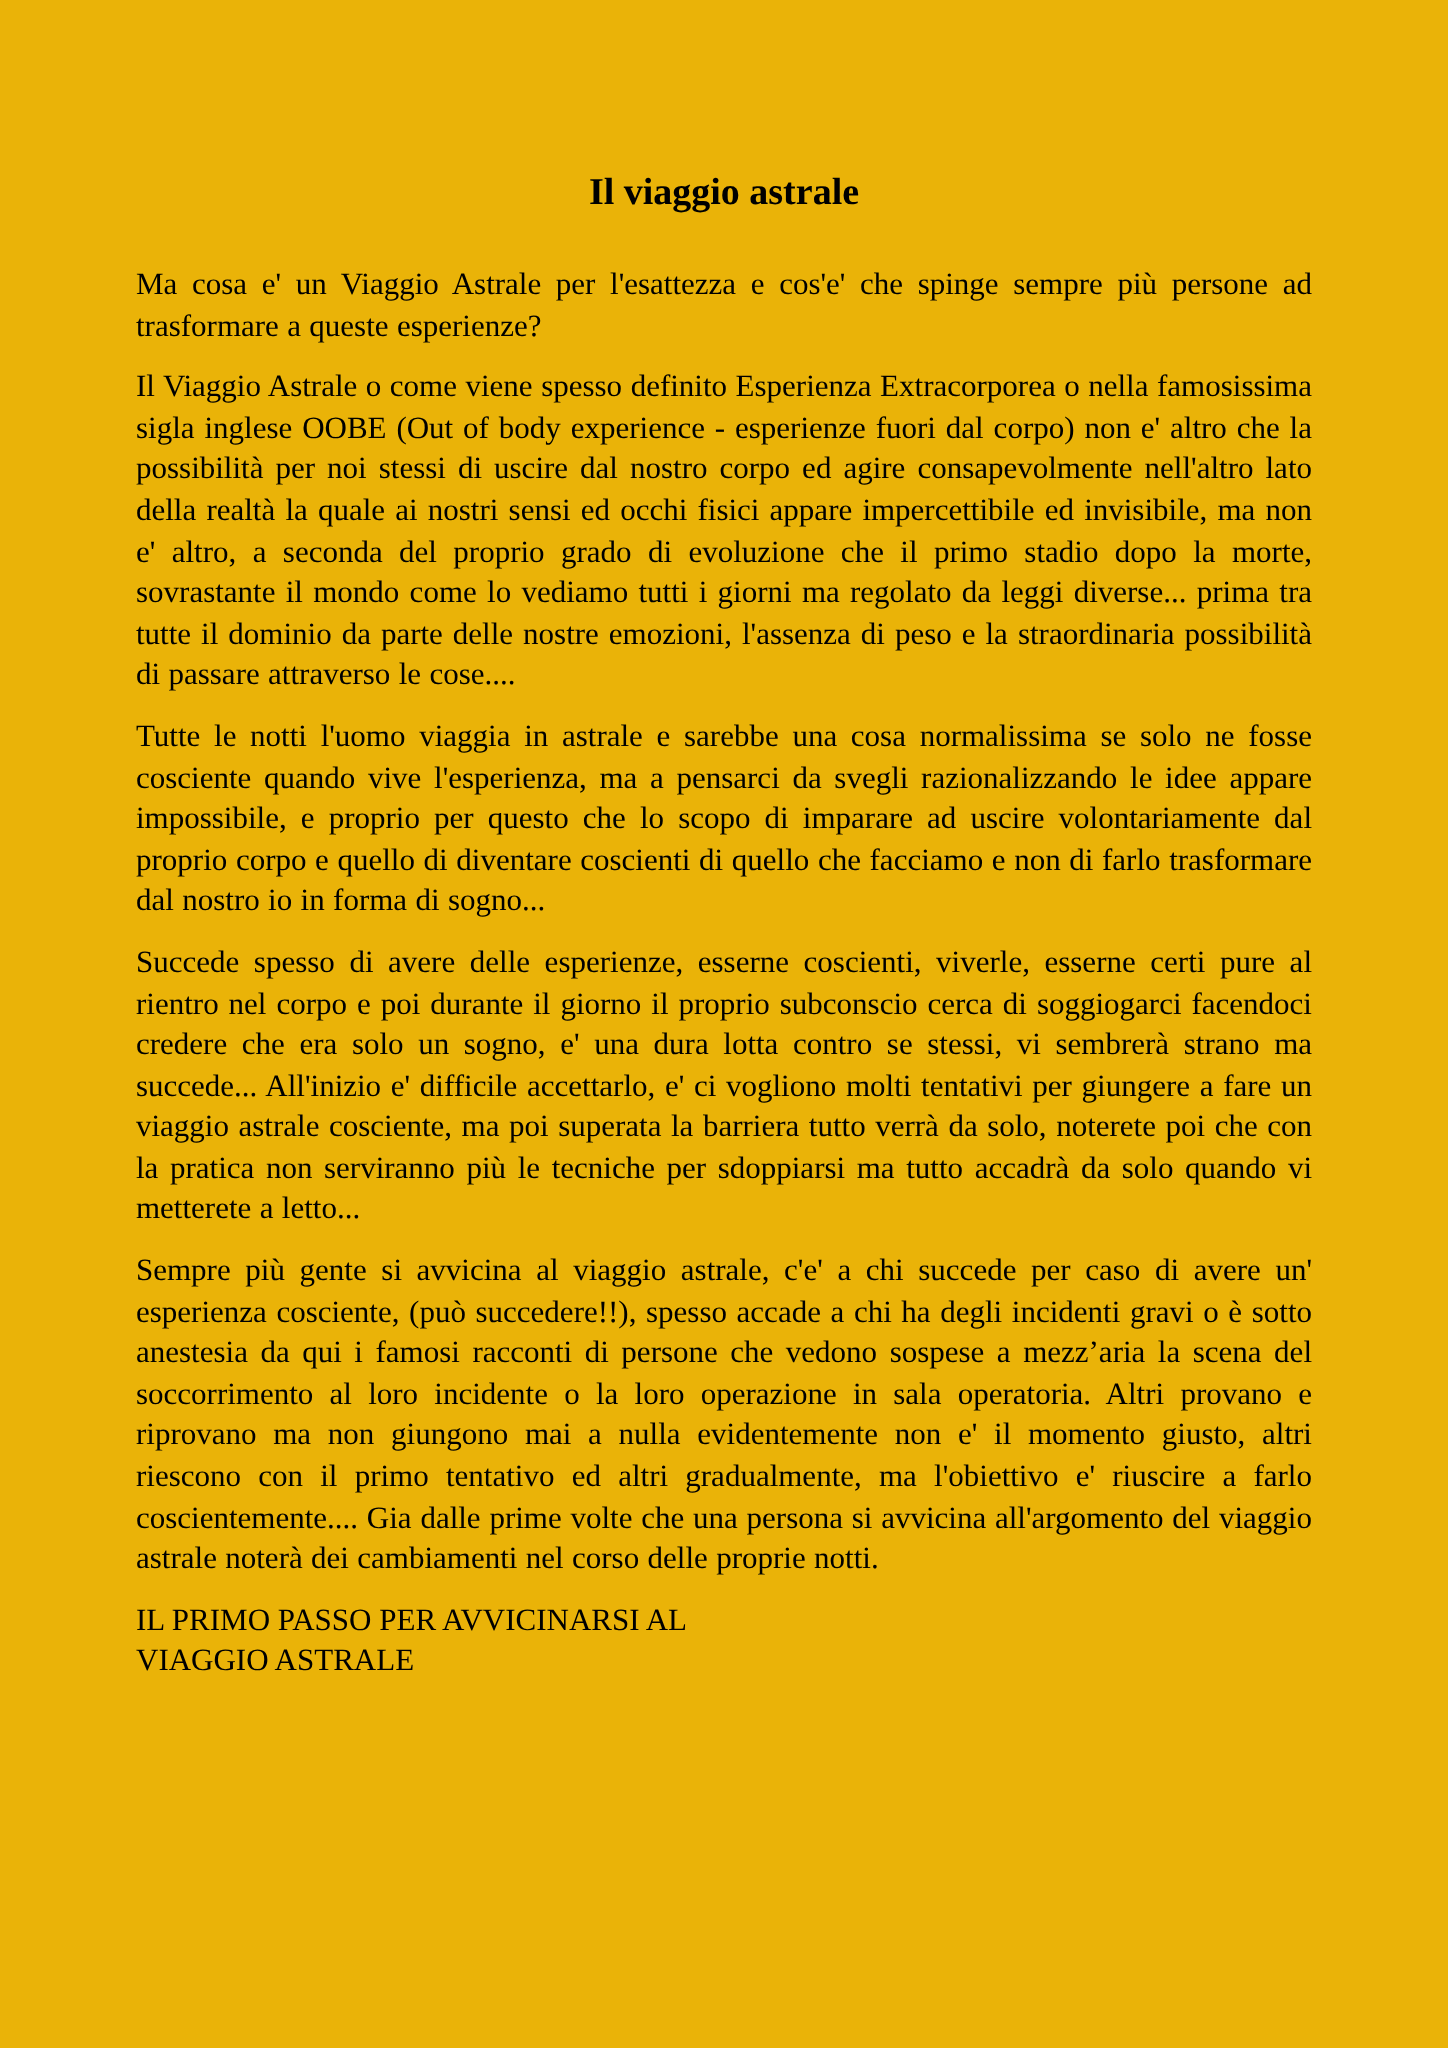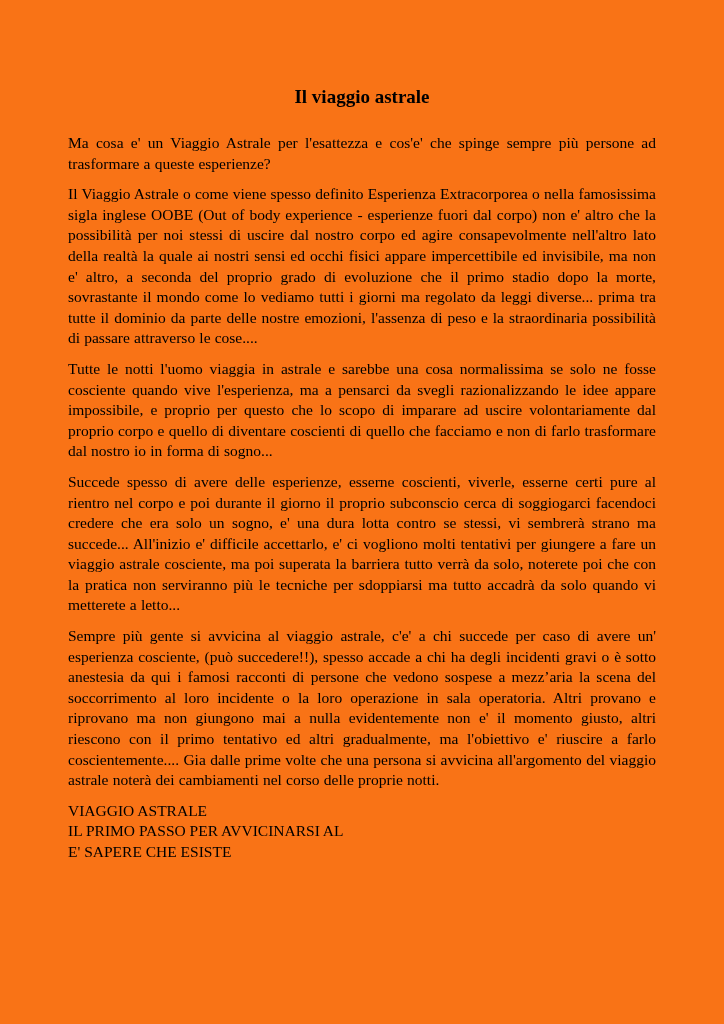--- a/index.html
+++ b/index.html
@@ -6,21 +6,21 @@
       margin: 0;
       padding: 0;
       background: #ffffff;
     }
     .doc-page {
       position: relative;
       box-sizing: border-box;
       width: 724px;
       height: 1024px;
       margin: 0;
-      background: #f97316;
+      background: #eab308;
       color: #000000;
       font-family: "Liberation Serif", "DejaVu Serif", serif;
       font-size: 15.5px;
       line-height: 20.6px;
       padding: 86px 68px 40px 68px;
       overflow: hidden;
     }
     .doc-title {
       font-size: 19px;
       line-height: 22px;
@@ -47,17 +47,16 @@
 <div class="doc-page">
   <h1 class="doc-title">Il viaggio astrale</h1>
 
   <p class="body-para">Ma cosa e' un Viaggio Astrale per l'esattezza e cos'e' che spinge sempre più persone ad trasformare a queste esperienze?</p>
   <p class="body-para">Il Viaggio Astrale o come viene spesso definito Esperienza Extracorporea o nella famosissima sigla inglese OOBE (Out of body experience - esperienze fuori dal corpo) non e' altro che la possibilità per noi stessi di uscire dal nostro corpo ed agire consapevolmente nell'altro lato della realtà la quale ai nostri sensi ed occhi fisici appare impercettibile ed invisibile, ma non e' altro, a seconda del proprio grado di evoluzione che il primo stadio dopo la morte, sovrastante il mondo come lo vediamo tutti i giorni ma regolato da leggi diverse... prima tra tutte il dominio da parte delle nostre emozioni, l'assenza di peso e la straordinaria possibilità di passare attraverso le cose....</p>
   <p class="body-para">Tutte le notti l'uomo viaggia in astrale e sarebbe una cosa normalissima se solo ne fosse cosciente quando vive l'esperienza, ma a pensarci da svegli razionalizzando le idee appare impossibile, e proprio per questo che lo scopo di imparare ad uscire volontariamente dal proprio corpo e quello di diventare coscienti di quello che facciamo e non di farlo trasformare dal nostro io in forma di sogno...</p>
   <p class="body-para">Succede spesso di avere delle esperienze, esserne coscienti, viverle, esserne certi pure al rientro nel corpo e poi durante il giorno il proprio subconscio cerca di soggiogarci facendoci credere che era solo un sogno, e' una dura lotta contro se stessi, vi sembrerà strano ma succede... All'inizio e' difficile accettarlo, e' ci vogliono molti tentativi per giungere a fare un viaggio astrale cosciente, ma poi superata la barriera tutto verrà da solo, noterete poi che con la pratica non serviranno più le tecniche per sdoppiarsi ma tutto accadrà da solo quando vi metterete a letto...</p>
   <p class="body-para">Sempre più gente si avvicina al viaggio astrale, c'e' a chi succede per caso di avere un' esperienza cosciente, (può succedere!!), spesso accade a chi ha degli incidenti gravi o è sotto anestesia da qui i famosi racconti di persone che vedono sospese a mezz’aria la scena del soccorrimento al loro incidente o la loro operazione in sala operatoria. Altri provano e riprovano ma non giungono mai a nulla evidentemente non e' il momento giusto, altri riescono con il primo tentativo ed altri gradualmente, ma l'obiettivo e' riuscire a farlo coscientemente.... Gia dalle prime volte che una persona si avvicina all'argomento del viaggio astrale noterà dei cambiamenti nel corso delle proprie notti.</p>
 
   <div class="closing-block">
+    <div class="closing-line">IL PRIMO PASSO PER AVVICINARSI AL</div>
     <div class="closing-line">VIAGGIO ASTRALE</div>
-    <div class="closing-line">IL PRIMO PASSO PER AVVICINARSI AL</div>
-    <div class="closing-line">E' SAPERE CHE ESISTE</div>
   </div>
 </div>
 
 </body></html>

